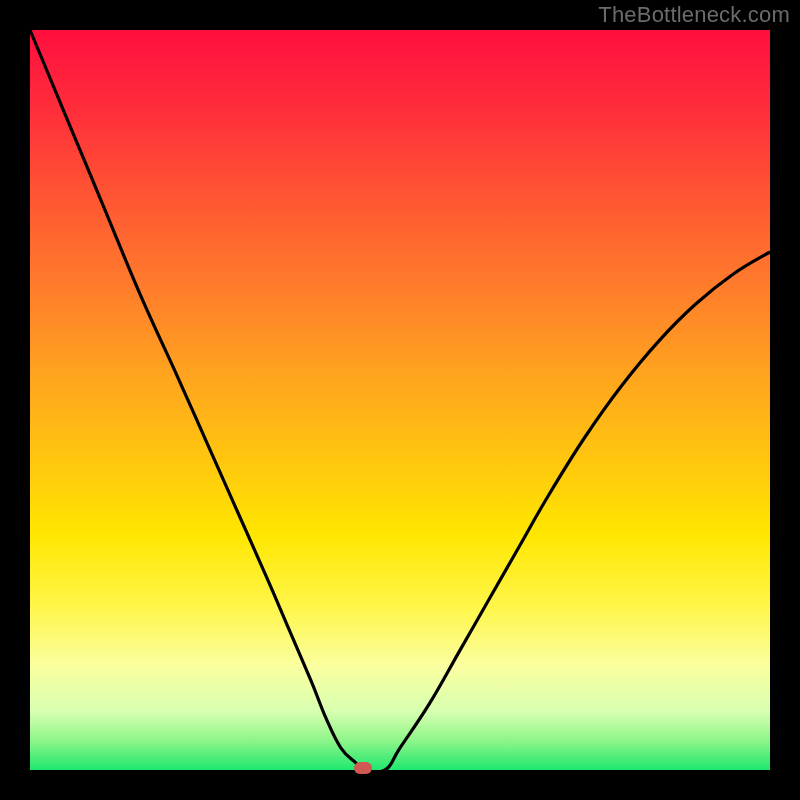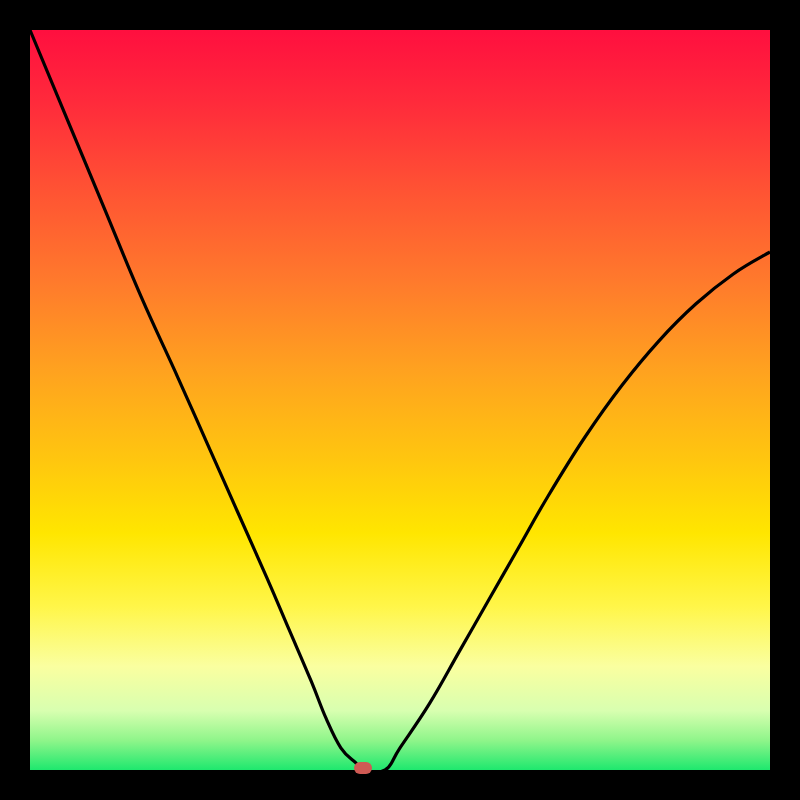--- a/index.html
+++ b/index.html
@@ -63,20 +63,21 @@
     width: 18px;
     height: 12px;
     background: #cf5a54;
     border-radius: 6px;
   }
 </style>
 </head>
 <body>
 
 <div class="frame">
+  <div class="watermark">TheBottleneck.com</div>
 
   <div class="plot-area">
     <svg class="curve" viewBox="0 0 740 740" preserveAspectRatio="none">
       <path id="curve-path" fill="none" stroke="#000" stroke-width="3.2" d="M 0.0 0.0 C 7.4 17.8, 22.2 53.3, 37.0 88.8 C 51.8 124.3, 59.2 142.1, 74.0 177.6 C 88.8 213.1, 96.2 232.4, 111.0 266.4 C 125.8 300.4, 134.7 318.2, 148.0 347.8 C 161.3 377.4, 165.8 387.8, 177.6 414.4 C 189.4 441.0, 195.4 454.4, 207.2 481.0 C 219.0 507.6, 226.4 523.9, 236.8 547.6 C 247.2 571.3, 250.1 578.7, 259.0 599.4 C 267.9 620.1, 273.8 633.4, 281.2 651.2 C 288.6 669.0, 290.1 674.9, 296.0 688.2 C 301.9 701.5, 304.9 708.9, 310.8 717.8 C 316.7 726.7, 321.2 728.2, 325.6 732.6 C 330.0 737.0, 327.1 738.5, 333.0 740.0 C 338.9 741.5, 347.8 744.4, 355.2 740.0 C 362.6 735.6, 361.1 731.1, 370.0 717.8 C 378.9 704.5, 387.8 692.6, 399.6 673.4 C 411.4 654.2, 417.4 642.3, 429.2 621.6 C 441.0 600.9, 447.0 590.5, 458.8 569.8 C 470.6 549.1, 476.6 538.7, 488.4 518.0 C 500.2 497.3, 504.7 488.4, 518.0 466.2 C 531.3 444.0, 540.2 429.2, 555.0 407.0 C 569.8 384.8, 577.2 374.4, 592.0 355.2 C 606.8 336.0, 614.2 327.1, 629.0 310.8 C 643.8 294.5, 651.2 287.1, 666.0 273.8 C 680.8 260.5, 688.2 254.6, 703.0 244.2 C 717.8 233.8, 732.6 226.4, 740.0 222.0"></path>
     </svg>
     <div id="marker" class="marker" style="left: 324px; top: 732px;"></div>
   </div>
 </div>
 
 </body></html>

